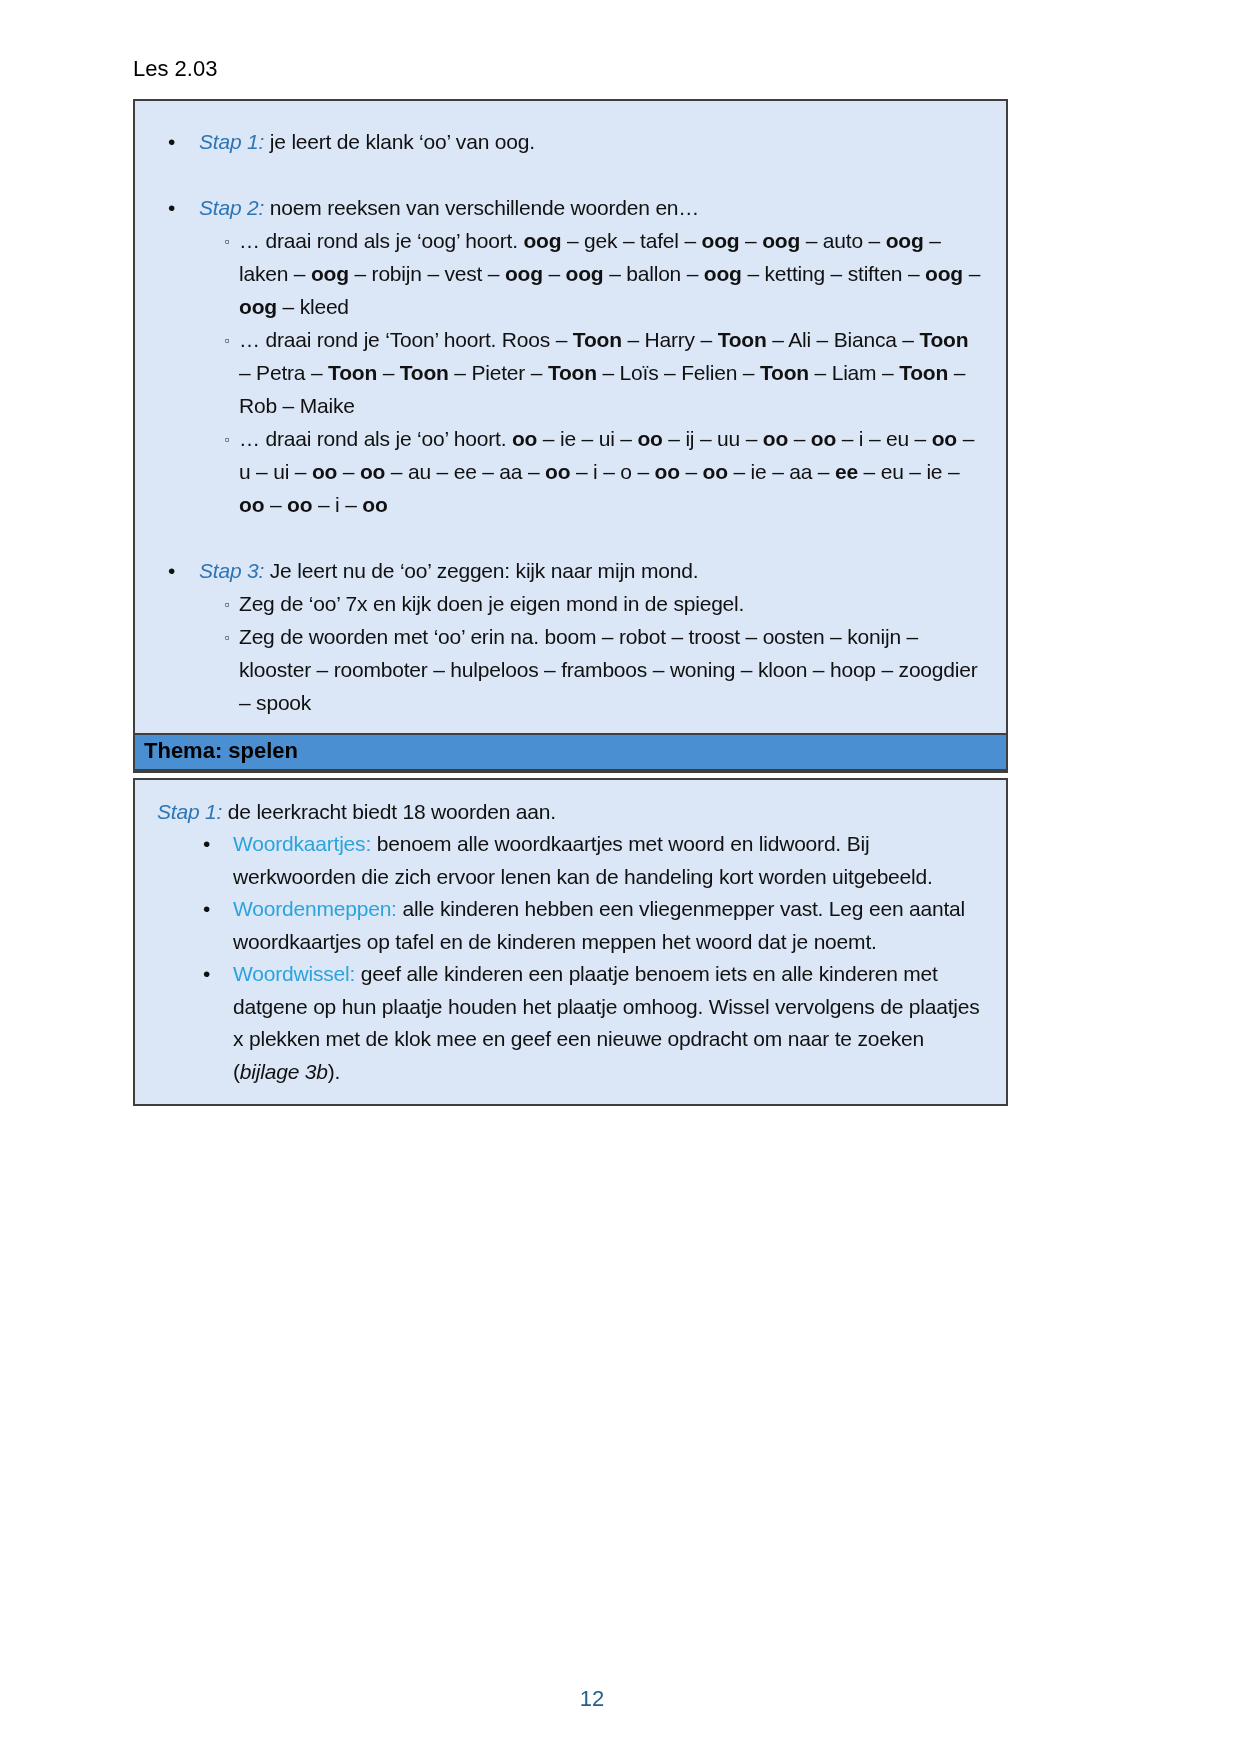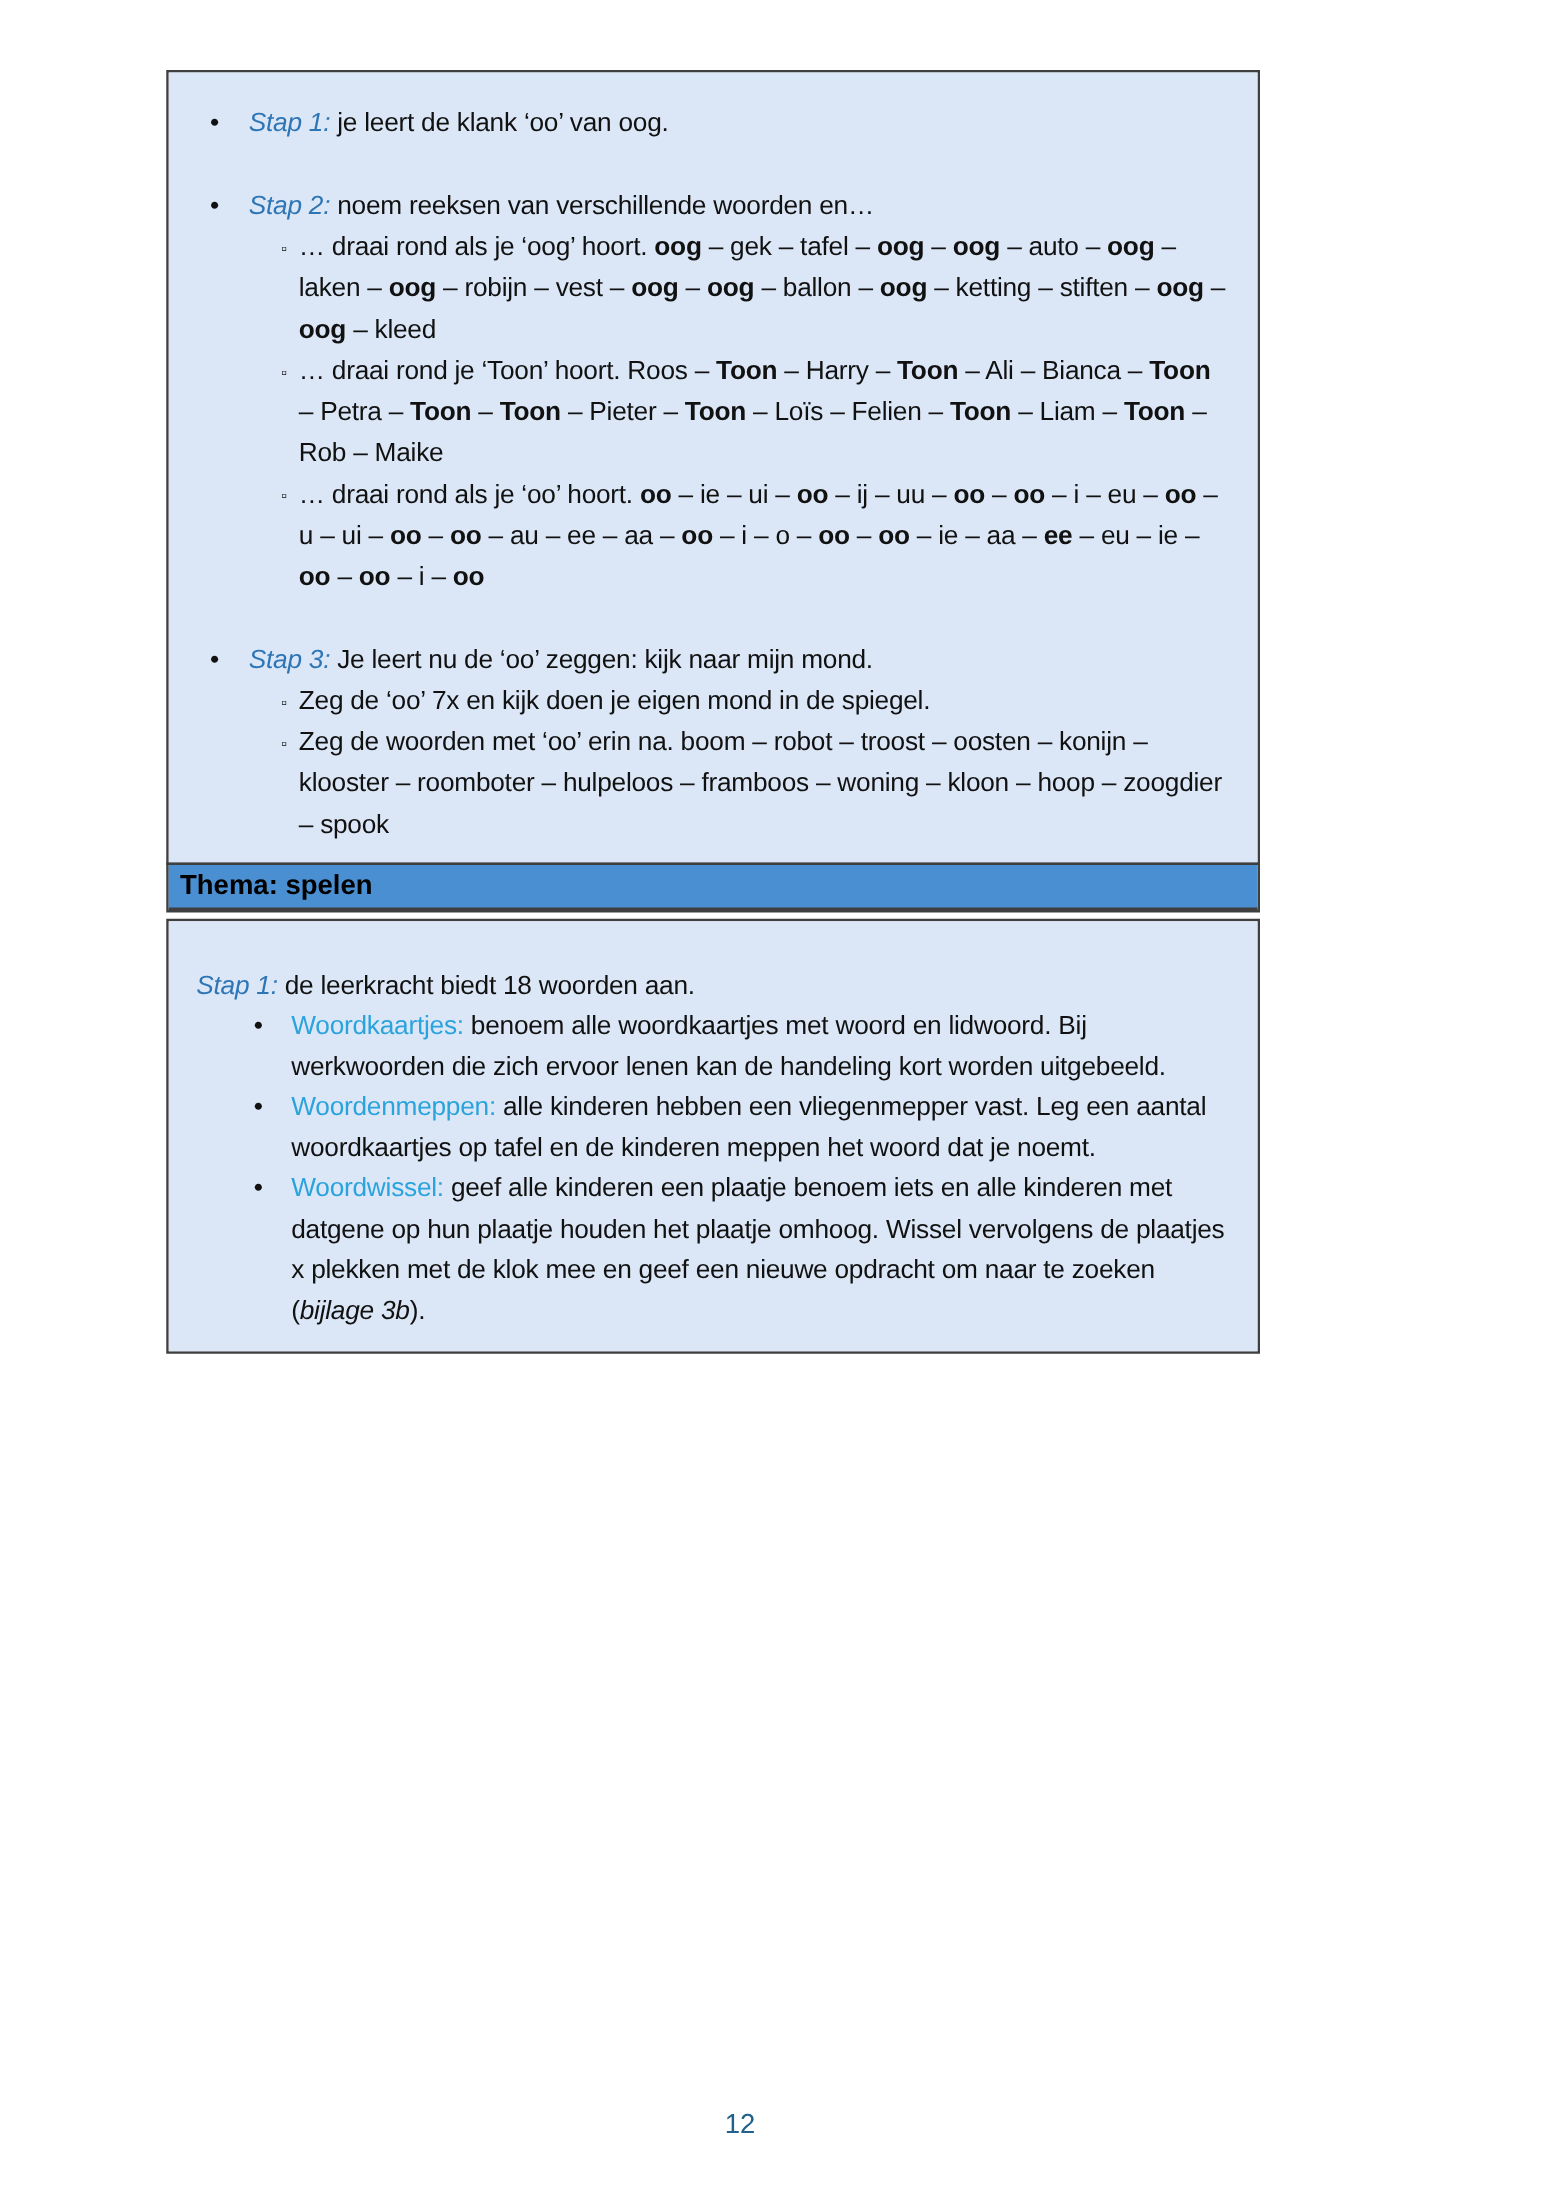--- a/index.html
+++ b/index.html
@@ -49,38 +49,39 @@
   .body-thema{
     background:var(--box_medium_bg);
     padding:30px 14px 23px 12px;
     font-size:21px;line-height:31px;letter-spacing:-0.2px;
   }
 
   
   .sec-act{margin-top:5px;}
   .body-act{
     background:var(--box_light_bg);
-    padding:36px 22px 16px 22px;
+    padding:16px 22px 16px 22px;
     font-size:21px;line-height:32.5px;letter-spacing:-0.2px;
   }
   .act-row{display:flex;margin-left:40px;}
   .act-bullet{flex:0 0 36px;padding-left:6px;}
   .act-text{flex:1;}
   .act-label{color:var(--activity_label);}
 
   .footer-page-number{
     position:absolute;top:1686px;left:0;width:1184px;
     text-align:center;font-size:22px;color:var(--page_number);
   }
 </style>
 </head>
 <body>
 
 <div class="content">
 
+  <div class="lesson-label">Les 2.03</div>
 
   <section class="section">
     <div class="body-klank">
 
       <div class="step-row">
         <span class="bullet-cell">•</span>
         <div class="step-text">
           <span class="stap-label">Stap 1:</span>
           <span><span>je leert de klank ‘oo’ van oog.</span></span>
         </div>

